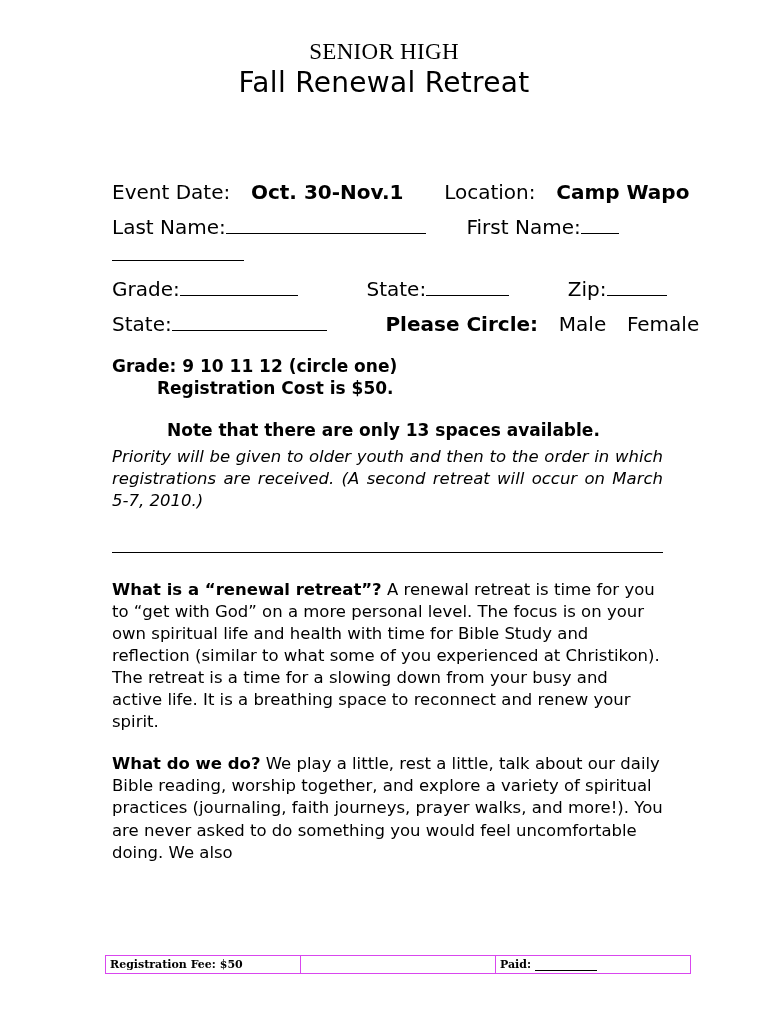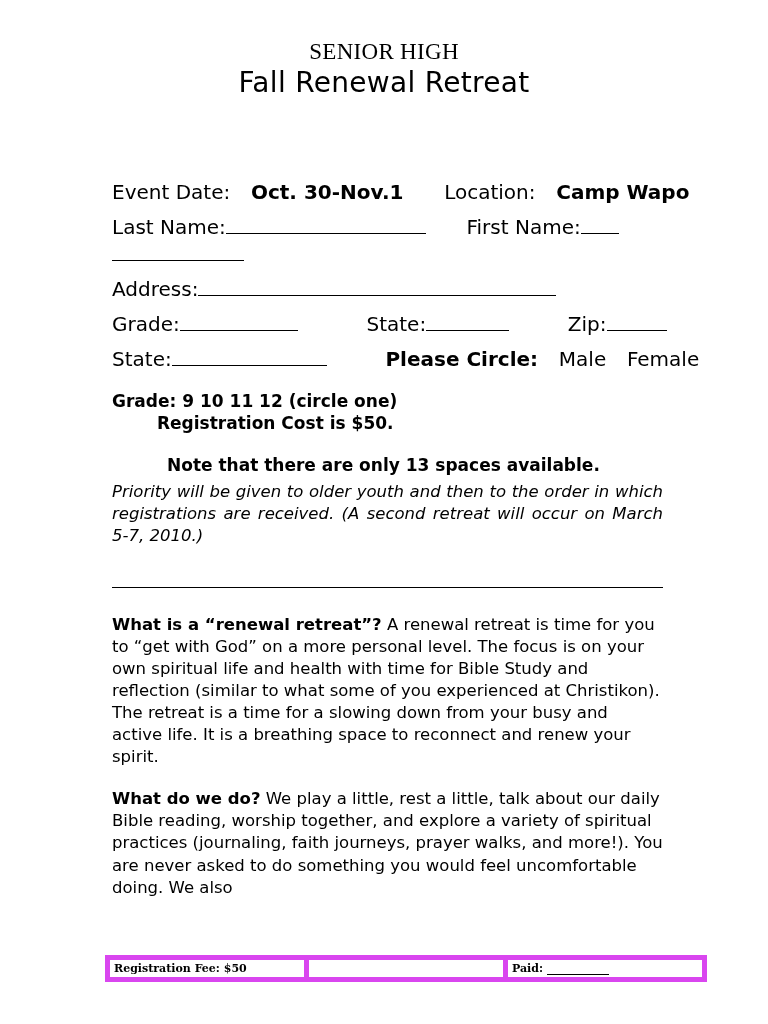--- a/index.html
+++ b/index.html
@@ -104,21 +104,21 @@
   .qa .q { font-weight: bold; }
   .fee-table {
     position: absolute;
     left: 105px;
     top: 917px;
     width: 558px;
     border-collapse: collapse;
     table-layout: fixed;
   }
   .fee-table td {
-    border: 5px solid #d946ef;
+    border: 1px solid #d946ef;
     height: 17px;
     font-size: 11px;
     font-family: "DejaVu Serif", serif;
     font-weight: bold;
     padding: 0 4px;
     vertical-align: middle;
   }
   .fee-c1 { width: 186px; }
   .fee-c2 { width: 186px; }
   .fee-c3 { width: 186px; }
@@ -160,23 +160,20 @@
     <div class="form-line">
       <span class="lbl">Last Name:</span><span class="blank b-last"></span>
       <span class="sp-wide"></span>
       <span class="lbl">First Name:</span><span class="blank b-first"></span>
     </div>
 
     <div class="form-line" style="margin-top:-8px;">
       <span class="blank b-last2"></span>
     </div>
 
-    <div class="form-line">
-      <span class="lbl">Address:</span><span class="blank b-address"></span>
-    </div>
 
     <div class="form-line">
       <span class="lbl">Grade:</span><span class="blank b-city"></span>
       <span class="sp-wide"></span><span class="sp-wide"></span>
       <span class="lbl">State:</span><span class="blank b-state"></span>
       <span class="sp-wide"></span><span class="sp-mid"></span>
       <span class="lbl">Zip:</span><span class="blank b-zip"></span>
     </div>
 
     <div class="form-line">

